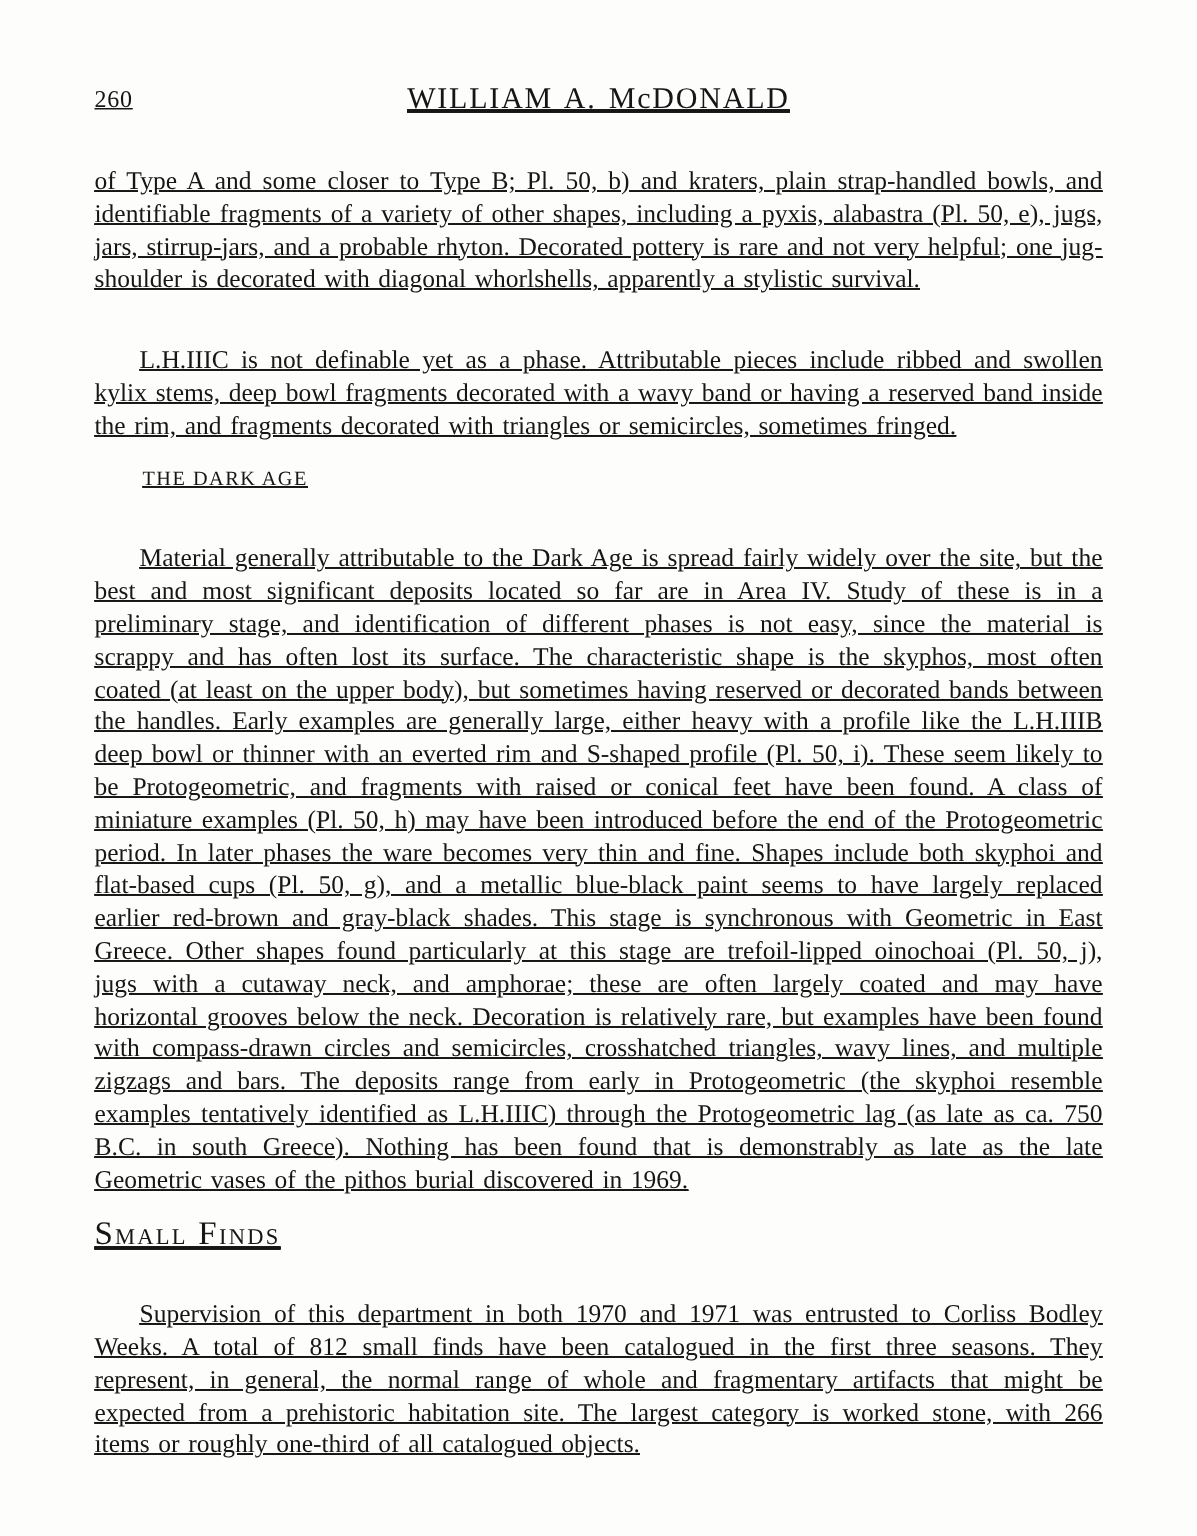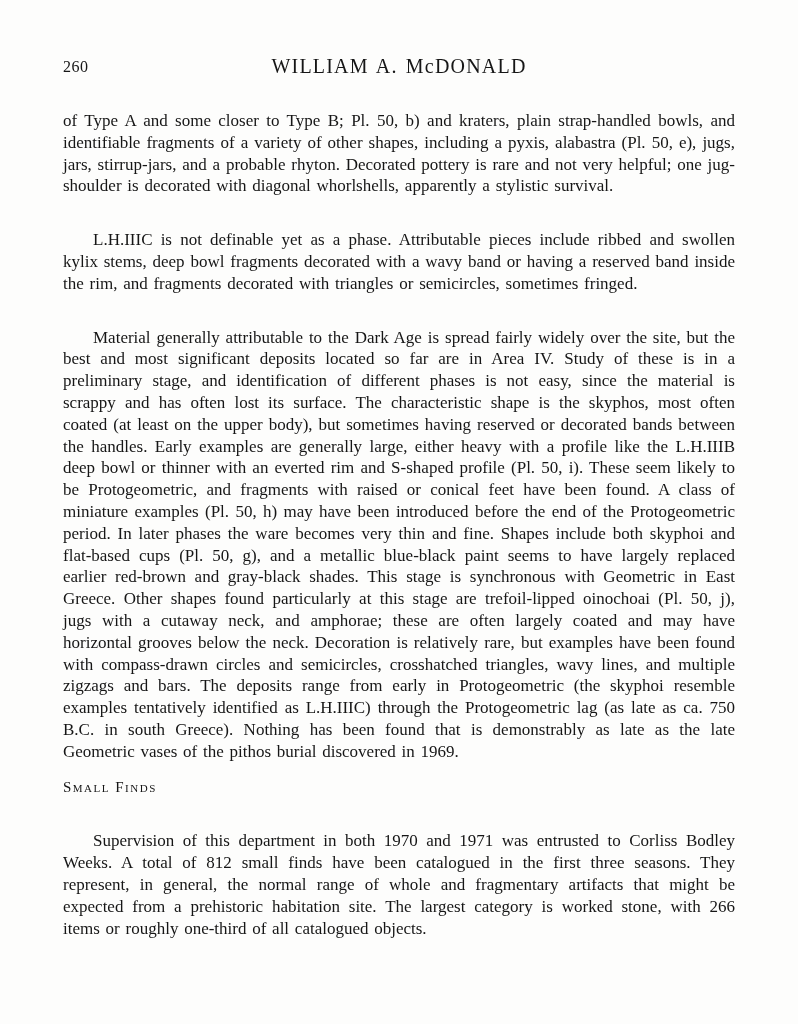--- a/index.html
+++ b/index.html
@@ -1,15 +1,15 @@
 <!DOCTYPE html>
 <html><head>
 <meta charset="utf-8">
 <style>
-  * { margin: 0; padding: 0; box-sizing: border-box; }
+  * { margin: 0; padding: 0; box-sizing: border-box; text-decoration: underline; }
   html, body {
     background: #ffffff;
   }
   .page {
     position: relative;
     width: 798px;
     height: 1024px;
     margin: 0 auto;
     background: #fdfdfc;
     color: #161616;
@@ -54,41 +54,42 @@
     font-size: 17px;
   }
   .section-heading.caps-small {
     font-size: 13.5px;
     letter-spacing: 1px;
     margin: 13px 0 7px 0;
     padding-left: 32px;
   }
   .section-heading.smallcaps {
     font-variant: small-caps;
-    font-size: 15px;
+    font-size: 22px;
     letter-spacing: 1.5px;
     margin: 14px 0 6px 0;
   }
 </style>
 </head>
 <body>
 
 <div class="page">
 
   <header class="running-header">
     <span class="page-number">260</span>
     <span class="running-head">WILLIAM A. McDONALD</span>
   </header>
 
   <main class="body-text">
 
     <p class="para no-indent">of Type A and some closer to Type B; Pl. 50, b) and kraters, plain strap-handled bowls, and identifiable fragments of a variety of other shapes, including a pyxis, alabastra (Pl. 50, e), jugs, jars, stirrup-jars, and a probable rhyton.  Decorated pottery is rare and not very helpful; one jug-shoulder is decorated with diagonal whorlshells, apparently a stylistic survival.</p>
 
     <p class="para">L.H.IIIC is not definable yet as a phase.  Attributable pieces include ribbed and swollen kylix stems, deep bowl fragments decorated with a wavy band or having a reserved band inside the rim, and fragments decorated with triangles or semicircles, sometimes fringed.</p>
 
+    <h2 class="section-heading caps-small">THE DARK AGE</h2>
 
     <p class="para">Material generally attributable to the Dark Age is spread fairly widely over the site, but the best and most significant deposits located so far are in Area IV.  Study of these is in a preliminary stage, and identification of different phases is not easy, since the material is scrappy and has often lost its surface.  The characteristic shape is the skyphos, most often coated (at least on the upper body), but sometimes having reserved or decorated bands between the handles.  Early examples are generally large, either heavy with a profile like the L.H.IIIB deep bowl or thinner with an everted rim and S-shaped profile (Pl. 50, i).  These seem likely to be Protogeometric, and fragments with raised or conical feet have been found.  A class of miniature examples (Pl. 50, h) may have been introduced before the end of the Protogeometric period.  In later phases the ware becomes very thin and fine.  Shapes include both skyphoi and flat-based cups (Pl. 50, g), and a metallic blue-black paint seems to have largely replaced earlier red-brown and gray-black shades.  This stage is synchronous with Geometric in East Greece.  Other shapes found particularly at this stage are trefoil-lipped oinochoai (Pl. 50, j), jugs with a cutaway neck, and amphorae; these are often largely coated and may have horizontal grooves below the neck.  Decoration is relatively rare, but examples have been found with compass-drawn circles and semicircles, crosshatched triangles, wavy lines, and multiple zigzags and bars.  The deposits range from early in Protogeometric (the skyphoi resemble examples tentatively identified as L.H.IIIC) through the Protogeometric lag (as late as ca. 750 B.C. in south Greece).  Nothing has been found that is demonstrably as late as the late Geometric vases of the pithos burial discovered in 1969.</p>
 
     <h2 class="section-heading smallcaps">Small Finds</h2>
 
     <p class="para">Supervision of this department in both 1970 and 1971 was entrusted to Corliss Bodley Weeks.  A total of 812 small finds have been catalogued in the first three seasons.  They represent, in general, the normal range of whole and fragmentary artifacts that might be expected from a prehistoric habitation site.  The largest category is worked stone, with 266 items or roughly one-third of all catalogued objects.</p>
 
   </main>
 
 </div>

